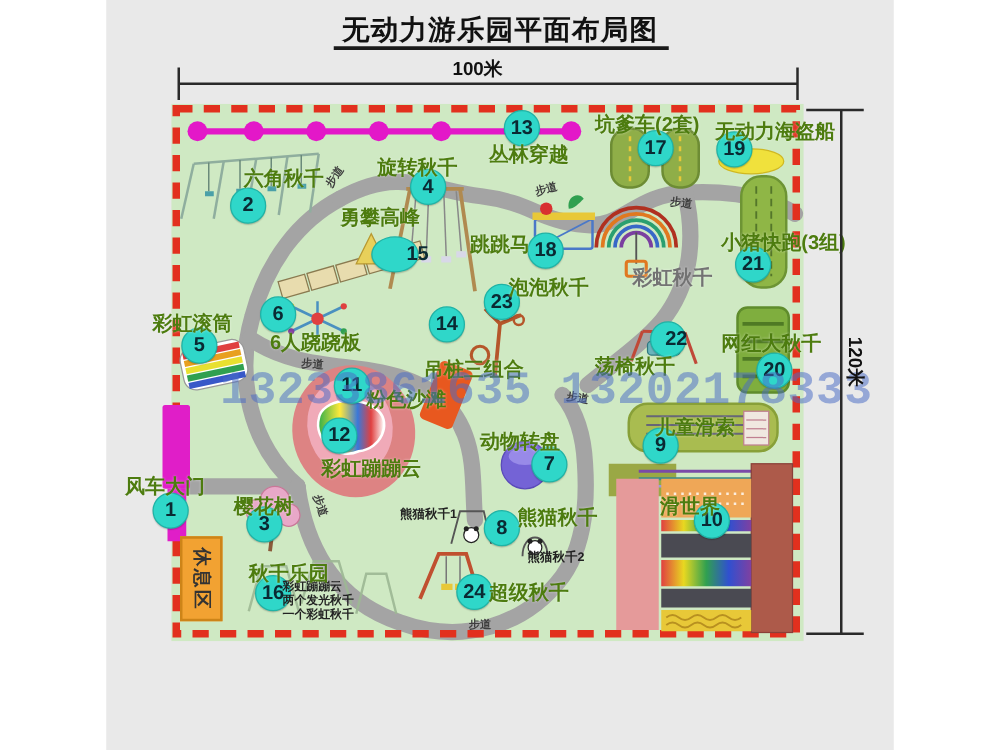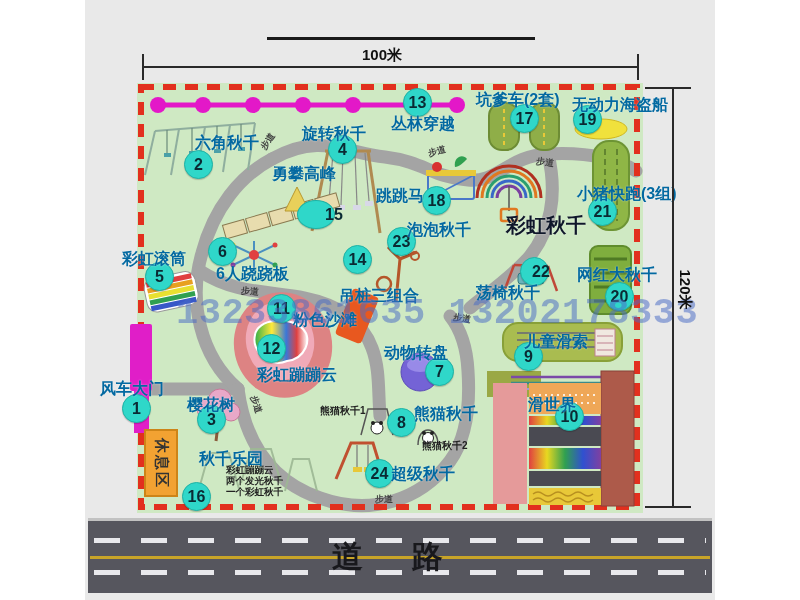--- a/index.html
+++ b/index.html
@@ -23,24 +23,24 @@
   .gate-top{position:absolute;left:130px;top:324px;width:22px;height:67px;background:#e01ec8;border-radius:2px;z-index:20;}
   .gate-bottom{position:absolute;left:134px;top:391px;width:15px;height:42px;background:#e01ec8;z-index:20;}
   
   .rest{position:absolute;left:144px;top:429px;width:34px;height:68px;background:#f2a232;
         border:2px solid #cd8418;z-index:21;display:flex;align-items:center;justify-content:center;}
   .rest span{font-size:15px;font-weight:bold;color:#333;transform:rotate(90deg);white-space:nowrap;letter-spacing:2px;}
   
   .mk{position:absolute;width:29px;height:29px;border-radius:50%;background:#2fd7c9;
       border:1px solid #1fb3a6;color:#0a2a33;display:flex;align-items:center;justify-content:center;
       font-size:16px;font-weight:bold;z-index:30;box-shadow:0 1px 1px rgba(0,0,0,.2);}
-  .mklabel{position:absolute;font-size:16px;font-weight:bold;color:#0369a1;white-space:nowrap;
+  .mklabel{position:absolute;font-size:16px;font-weight:bold;color:#4d7c0f;white-space:nowrap;
            z-index:31;text-shadow:0 0 2px rgba(255,255,255,.55);}
   .xl{position:absolute;white-space:nowrap;z-index:31;font-weight:bold;}
-  .xl.big{font-size:20px;color:#0f172a;text-shadow:0 0 2px rgba(255,255,255,.55);}
+  .xl.big{font-size:16px;color:#737373;text-shadow:0 0 2px rgba(255,255,255,.55);}
   .xl.tiny{font-size:10px;color:#222;}
   .xl.path{font-size:9px;color:#3e3e3e;}
   .details{position:absolute;left:226px;top:464px;z-index:31;}
   .details div{font-size:9.5px;font-weight:bold;color:#222;line-height:11px;white-space:nowrap;}
   
   .wm-co{position:absolute;left:246px;top:255px;font-size:40px;font-weight:bold;
          color:rgba(125,125,125,.38);letter-spacing:10px;white-space:nowrap;z-index:40;pointer-events:none;}
   .wm-ph{position:absolute;left:176px;top:292px;font-size:37px;font-weight:bold;
          color:rgba(72,108,198,.52);letter-spacing:.5px;white-space:nowrap;z-index:40;pointer-events:none;font-family:Liberation Mono, monospace;}
   
@@ -307,39 +307,34 @@
   <div class="rest">
     <span>休息区</span>
   </div>
 
   <div class="details" id="details">
       <div>彩虹蹦蹦云</div>
       <div>两个发光秋千</div>
       <div>一个彩虹秋千</div>
     </div>
 
+  <div class="title">无动力游乐园平面布局图</div>
   <div class="title-underline"></div>
 
   <div class="dimh"></div>
   <div class="tickv" style="left:142px;top:54px;"></div>
   <div class="tickv" style="left:637px;top:54px;"></div>
   <div class="dim-label-top">100米</div>
   <div class="dimv"></div>
   <div class="tickh" style="left:645px;top:87px;"></div>
   <div class="tickh" style="left:645px;top:506px;"></div>
   <div class="dim-label-right">120米</div>
 
   <div class="wm-ph">13233861635 13202178333</div>
 
-  <div class="road">
-    <div class="road-dash d1"></div>
-    <div class="road-yellow"></div>
-    <div class="road-dash d2"></div>
-    <div class="road-label">道 路</div>
-  </div>
 <div class="mk" style="left: 122px; top: 394px;">1</div>
     <div class="mklabel" style="left: 100px; top: 379px;">风车大门</div>
     <div class="mk" style="left: 184px; top: 150px;">2</div>
     <div class="mklabel" style="left: 195px; top: 133px;">六角秋千</div>
     <div class="mk" style="left: 197px; top: 405px;">3</div>
     <div class="mklabel" style="left: 187px; top: 395px;">樱花树</div>
     <div class="mk" style="left: 328px; top: 135px;">4</div>
     <div class="mklabel" style="left: 302px; top: 124px;">旋转秋千</div>
     <div class="mk" style="left: 145px; top: 262px;">5</div>
     <div class="mklabel" style="left: 122px; top: 249px;">彩虹滚筒</div>
@@ -354,23 +349,23 @@
     <div class="mk" style="left: 555px; top: 402px;">10</div>
     <div class="mklabel" style="left: 528px; top: 395px;">滑世界</div>
     <div class="mk" style="left: 267px; top: 294px;">11</div>
     <div class="mklabel" style="left: 293px; top: 310px;">粉色沙滩</div>
     <div class="mk" style="left: 257px; top: 334px;">12</div>
     <div class="mklabel" style="left: 257px; top: 365px; text-align: center;">彩虹蹦蹦云</div>
     <div class="mk" style="left: 403px; top: 88px;">13</div>
     <div class="mklabel" style="left: 391px; top: 114px;">丛林穿越</div>
     <div class="mk" style="left: 343px; top: 245px;">14</div>
     <div class="mklabel" style="left: 339px; top: 286px;">吊桩三组合</div>
-    <div class="mk" style="left: 297px; top: 200px; padding-left: 36px;">15</div>
+    <div class="mk" style="left: 297px; top: 189px; padding-left: 36px;">15</div>
     <div class="mklabel" style="left: 272px; top: 164px;">勇攀高峰</div>
-    <div class="mk" style="left: 182px; top: 460px; margin-top: 22px;">16</div>
+    <div class="mk" style="left: 204px; top: 460px;">16</div>
     <div class="mklabel" style="left: 199px; top: 449px;">秋千乐园</div>
     <div class="mk" style="left: 510px; top: 104px;">17</div>
     <div class="mklabel" style="left: 476px; top: 90px;">坑爹车(2套)</div>
     <div class="mk" style="left: 422px; top: 186px;">18</div>
     <div class="mklabel" style="left: 376px; top: 186px;">跳跳马</div>
     <div class="mk" style="left: 573px; top: 105px;">19</div>
     <div class="mklabel" style="left: 572px; top: 95px;">无动力海盗船</div>
     <div class="mk" style="left: 605px; top: 282px;">20</div>
     <div class="mklabel" style="left: 577px; top: 265px;">网红大秋千</div>
     <div class="mk" style="left: 588px; top: 197px;">21</div>

